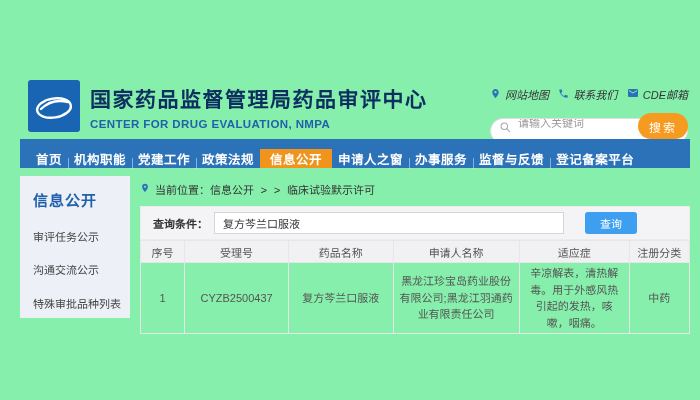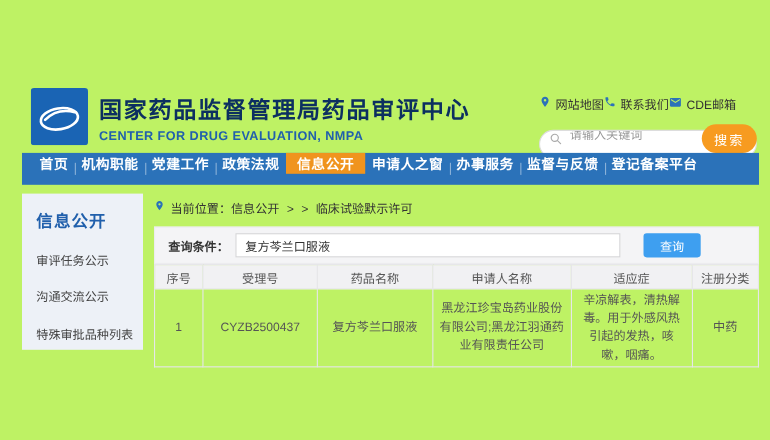--- a/index.html
+++ b/index.html
@@ -1,39 +1,39 @@
 <!DOCTYPE html>
 <html lang="zh-CN"><head>
 <meta charset="utf-8">
 <style>
   * { margin:0; padding:0; box-sizing:border-box; }
   html,body { background:#fff; }
   body { font-family:"Liberation Sans","DejaVu Sans",sans-serif; }
-  .page { position:relative; width:700px; height:400px; background:#bef264; overflow:hidden; }
+  .page { position:relative; width:700px; height:400px; background:#86efac; overflow:hidden; }
 
   
   .site-header { position:absolute; top:76px; left:20px; width:670px; height:62px; }
   .brand { position:absolute; left:8px; top:4px; display:flex; align-items:flex-start; }
   .logo { width:52px; height:52px; display:block; cursor:pointer; }
   .brand-text { margin-left:10px; padding-top:3px; }
   .site-title { font-size:21px; font-weight:bold; color:#0c2f60; letter-spacing:1.5px; white-space:nowrap; }
   .site-subtitle { font-size:11.5px; font-weight:bold; color:#2160ac; margin-top:5px; letter-spacing:0.4px; white-space:nowrap; }
 
   .header-right { position:absolute; right:2px; top:10px; width:198px; }
-  .quick-links { display:flex; justify-content:flex-start; }
+  .quick-links { display:flex; justify-content:space-between;font-style:italic; }
   .qlink { display:flex; align-items:center; gap:4px; font-size:11px; color:#333; cursor:pointer; text-decoration:none; white-space:nowrap; }
   .qlink svg { flex:0 0 auto; }
   .search-box { margin-top:11px; position:relative; height:26px; }
   .search-input { width:100%; height:26px; border:1px solid #ddd; border-radius:13px; padding:0 54px 16px 27px; font-size:11px; color:#333; outline:none; background:#fff; }
   .search-input::placeholder { color:#999; }
   .search-icon { position:absolute; left:9px; top:6.5px; }
   .search-btn { position:absolute; right:0; top:0; width:50px; height:26px; border:none; border-radius:13px; background:#f79b20; color:#fff; font-size:12px; letter-spacing:2px; cursor:pointer; }
 
   
-  .main-nav { position:absolute; top:139px; left:20px; width:670px; height:29px; background:#2b72b9; display:flex; align-items:flex-start; padding-left:10px; }
+  .main-nav { position:absolute; top:139px; left:20px; width:670px; height:29px; background:#2b72b9; display:flex; align-items:flex-end; padding-left:10px; }
   .nav-item { position:relative; display:flex; align-items:center; padding:0 6px; color:#fff; font-size:12.5px; font-weight:bold; text-decoration:none; cursor:pointer; white-space:nowrap; letter-spacing:0.5px; }
   .nav-item + .nav-item::before { content:""; position:absolute; left:0; top:9px; width:1px; height:11px; background:rgba(255,255,255,.45); }
   .nav-item.active { background:#f0941e; padding:0 10px; }
   .nav-item.active::before, .nav-item.active + .nav-item::before { display:none; }
 
   
   .sidebar { position:absolute; top:176px; left:20px; width:110px; height:142px; background:#edf1f7; }
   .sidebar-title { margin:13px 0 0 13px; font-size:15px; font-weight:bold; color:#2160ac; letter-spacing:1px; }
   .side-item { display:block; margin:17.5px 0 0 13px; font-size:11px; color:#444; text-decoration:none; cursor:pointer; }
 

